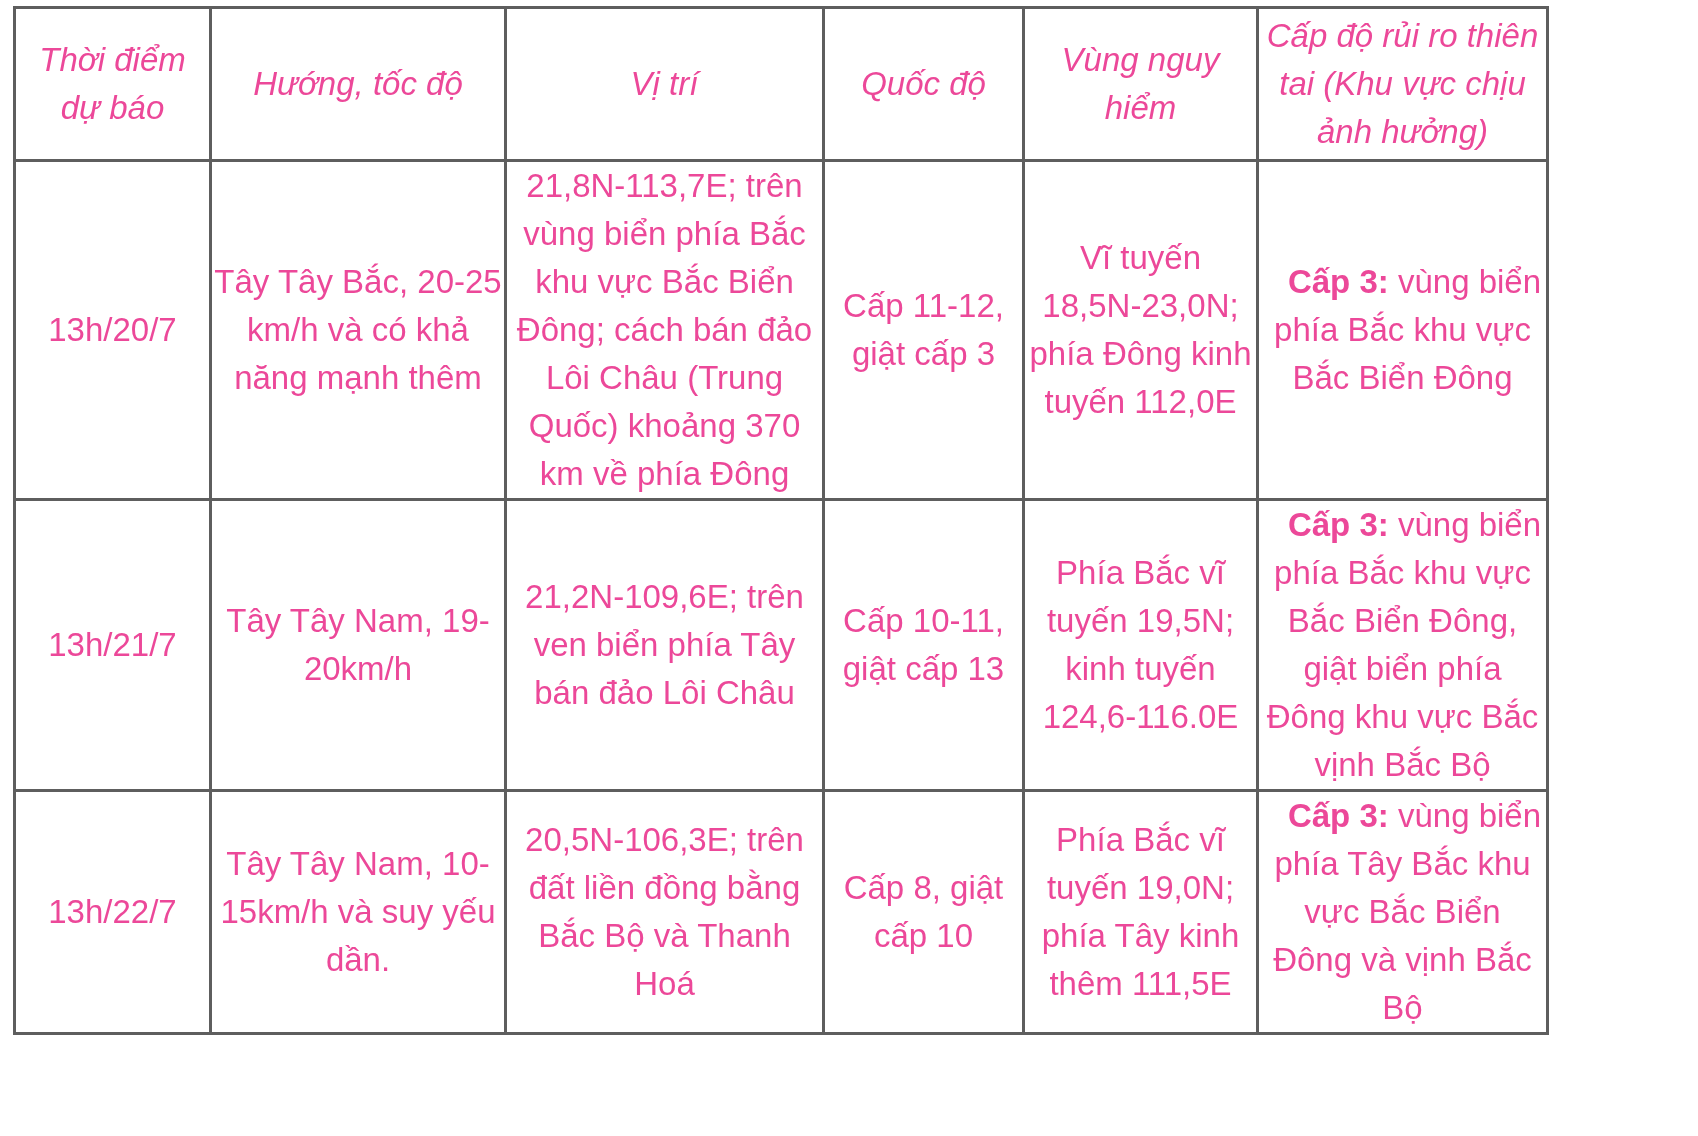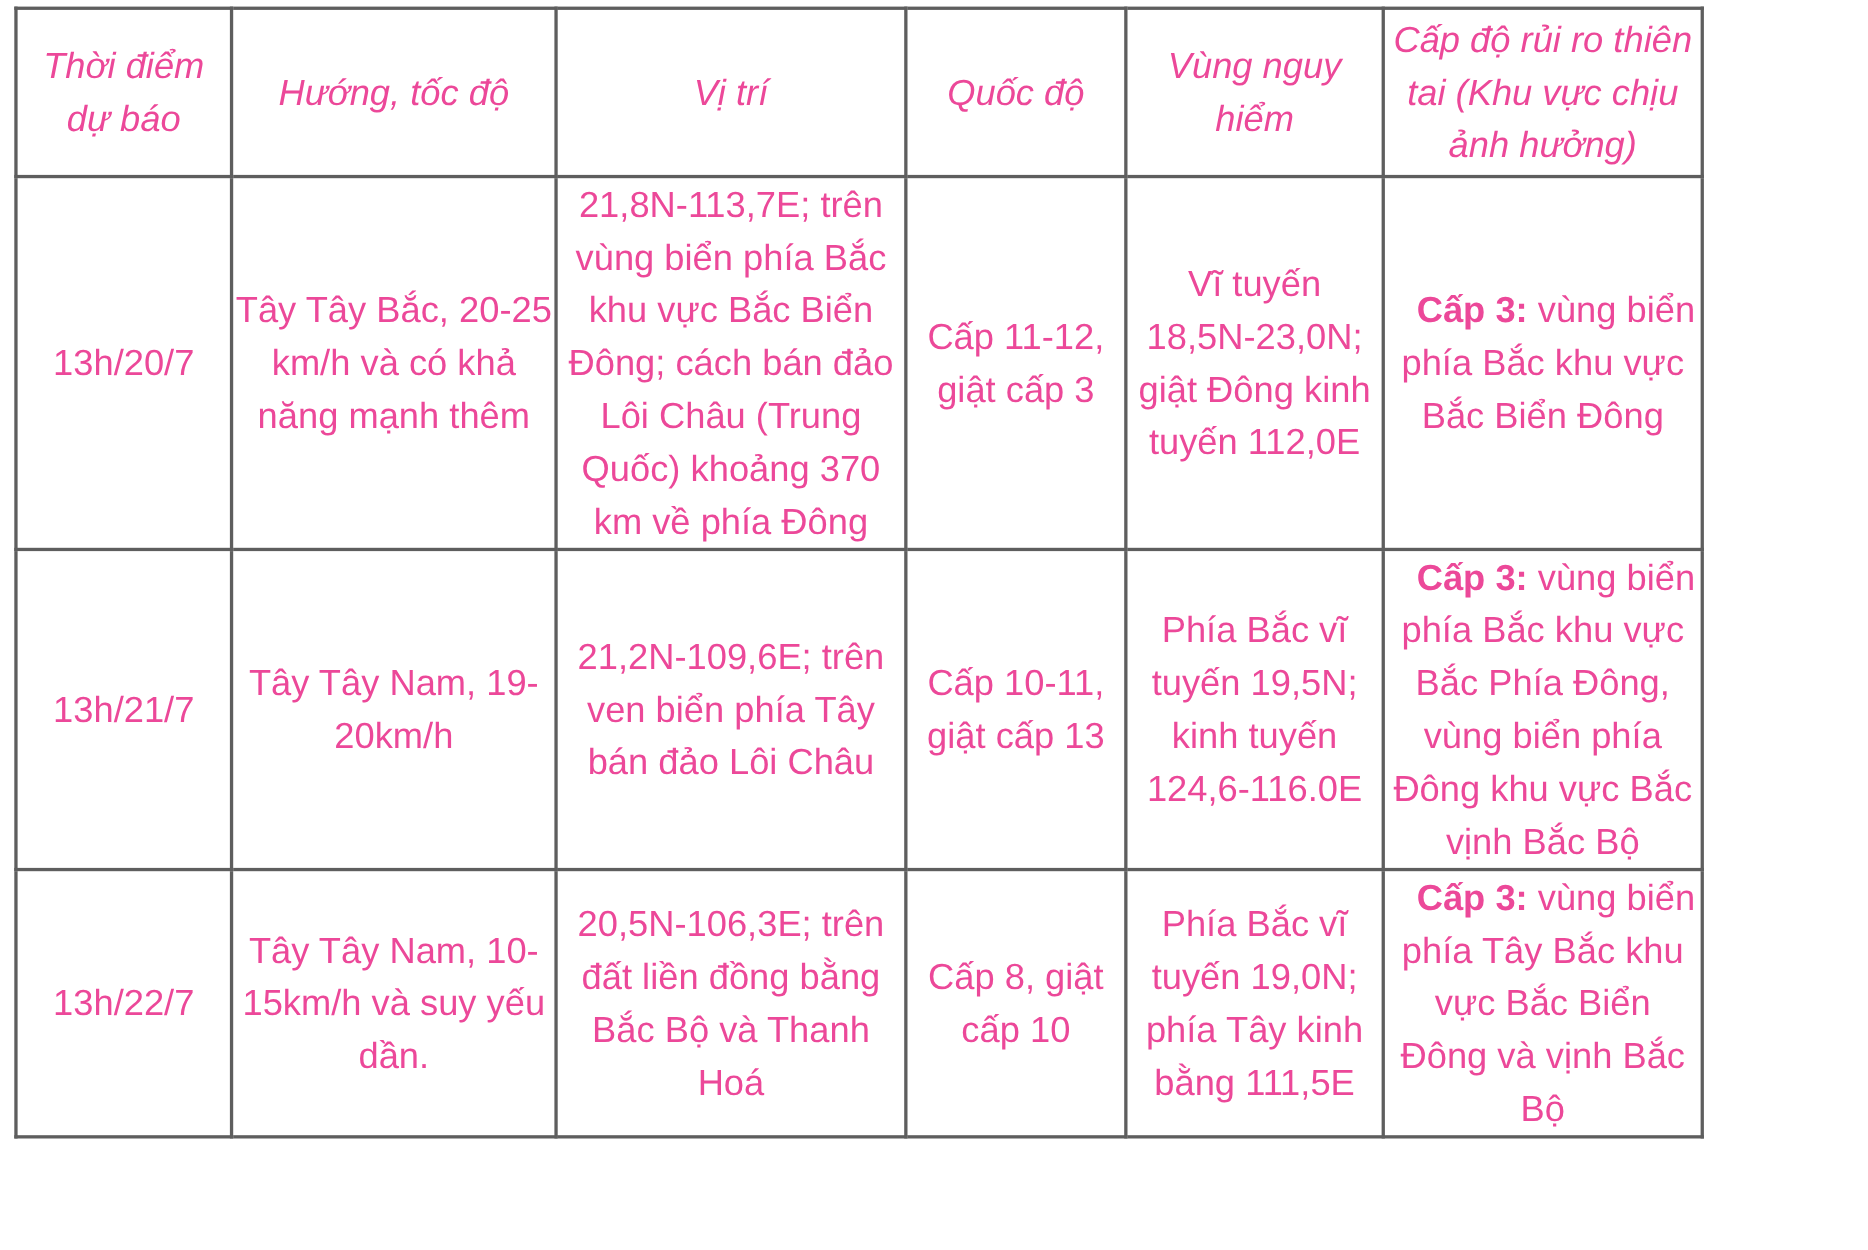--- a/index.html
+++ b/index.html
@@ -48,33 +48,33 @@
       <th>Vùng nguy hiểm</th>
       <th>Cấp độ rủi ro thiên tai (Khu vực chịu ảnh hưởng)</th>
     </tr>
   </thead>
   <tbody>
     <tr class="row-1">
       <td>13h/20/7</td>
       <td>Tây Tây Bắc, 20-25 km/h và có khả năng mạnh thêm</td>
       <td>21,8N-113,7E; trên vùng biển phía Bắc khu vực Bắc Biển Đông; cách bán đảo Lôi Châu (Trung Quốc) khoảng 370 km về phía Đông</td>
       <td>Cấp 11-12, giật cấp 3</td>
-      <td>Vĩ tuyến 18,5N-23,0N; giật Đông kinh tuyến 112,0E</td>
+      <td>Vĩ tuyến 18,5N-23,0N; phía Đông kinh tuyến 112,0E</td>
       <td><span class="bold-lead">Cấp 3:</span><span> vùng biển phía Bắc khu vực Bắc Biển Đông</span></td>
     </tr>
     <tr class="row-2">
       <td>13h/21/7</td>
       <td>Tây Tây Nam, 19-20km/h</td>
       <td>21,2N-109,6E; trên ven biển phía Tây bán đảo Lôi Châu</td>
       <td>Cấp 10-11, giật cấp 13</td>
       <td>Phía Bắc vĩ tuyến 19,5N; kinh tuyến 124,6-116.0E</td>
-      <td><span class="bold-lead">Cấp 3:</span><span> vùng biển phía Bắc khu vực Bắc Phía Đông, vùng biển phía Đông khu vực Bắc vịnh Bắc Bộ</span></td>
+      <td><span class="bold-lead">Cấp 3:</span><span> vùng biển phía Bắc khu vực Bắc Biển Đông, giật biển phía Đông khu vực Bắc vịnh Bắc Bộ</span></td>
     </tr>
     <tr class="row-3">
       <td>13h/22/7</td>
       <td>Tây Tây Nam, 10-15km/h và suy yếu dần.</td>
       <td>20,5N-106,3E; trên đất liền đồng bằng Bắc Bộ và Thanh Hoá</td>
       <td>Cấp 8, giật cấp 10</td>
-      <td>Phía Bắc vĩ tuyến 19,0N; phía Tây kinh bằng 111,5E</td>
+      <td>Phía Bắc vĩ tuyến 19,0N; phía Tây kinh thêm 111,5E</td>
       <td><span class="bold-lead">Cấp 3:</span><span> vùng biển phía Tây Bắc khu vực Bắc Biển Đông và vịnh Bắc Bộ</span></td>
     </tr>
   </tbody>
 </table>
 
 </body></html>

